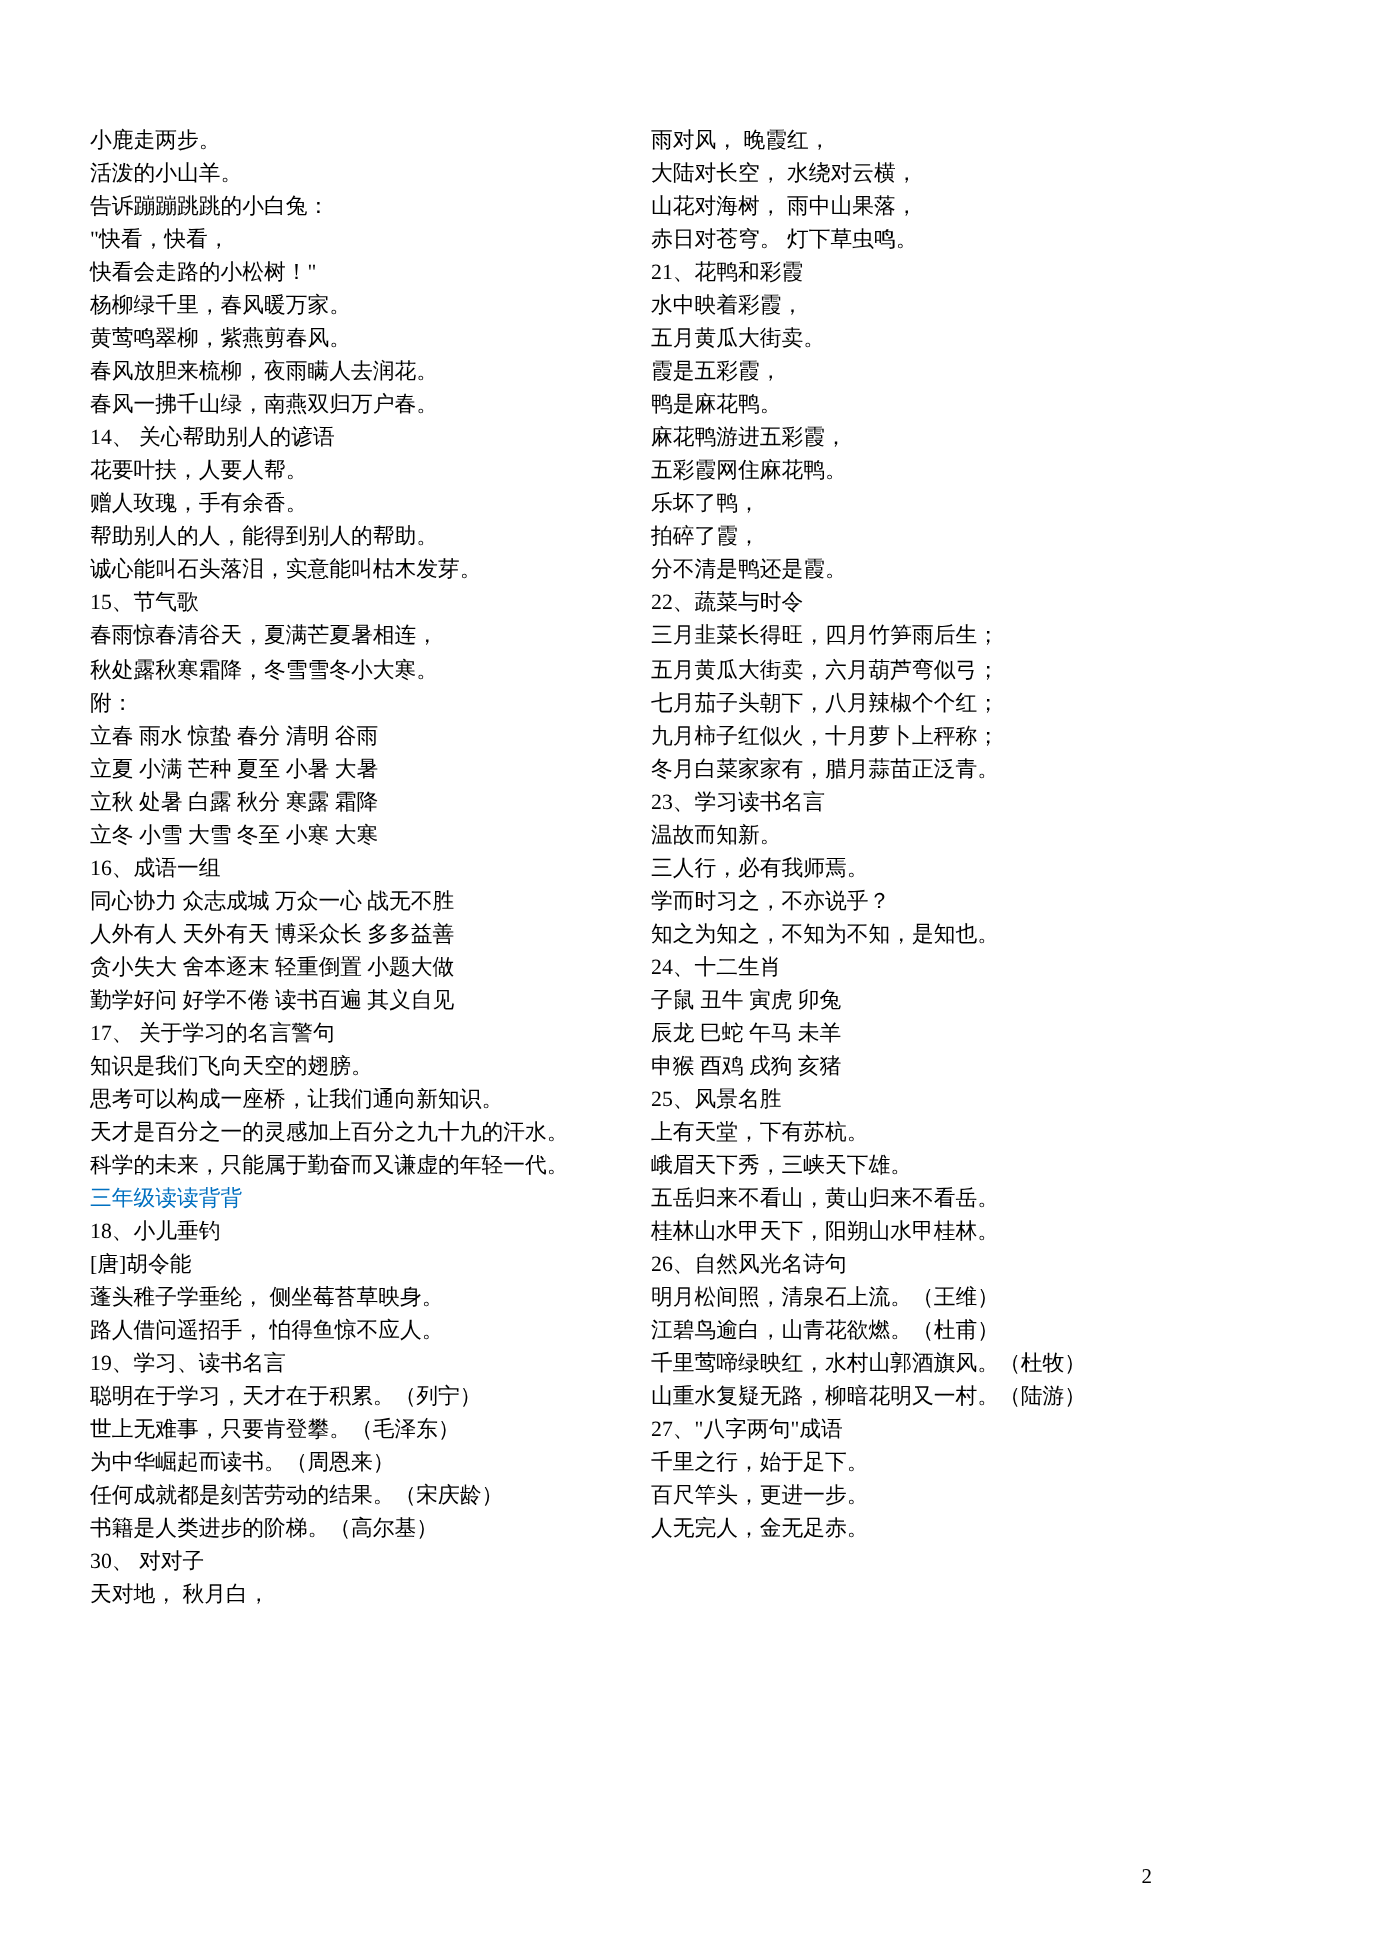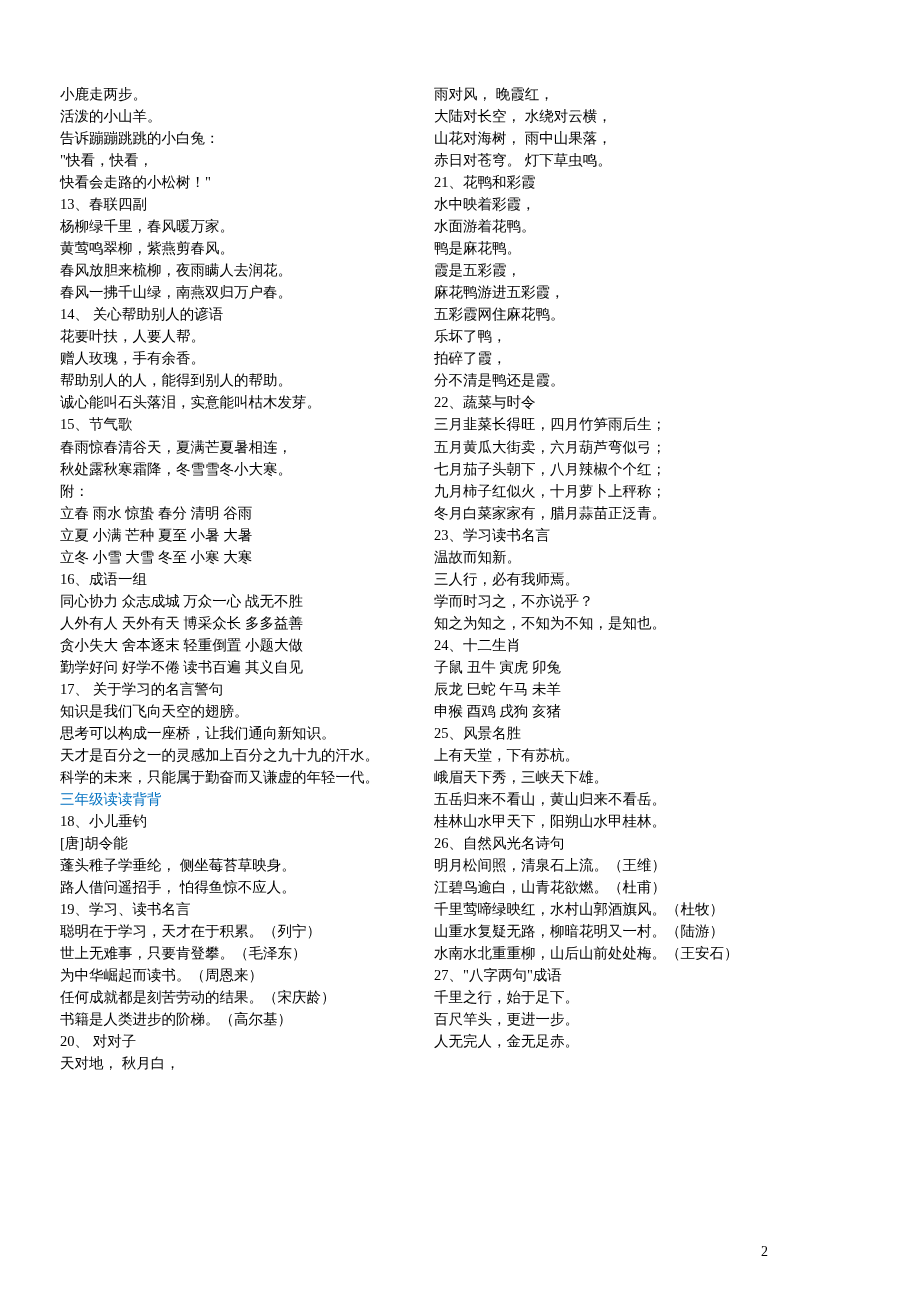--- a/index.html
+++ b/index.html
@@ -43,36 +43,36 @@
 <body>
 
 <div class="page">
   <div class="columns">
     <div class="col" id="col-left">
         <div class="line">小鹿走两步。</div>
         <div class="line">活泼的小山羊。</div>
         <div class="line">告诉蹦蹦跳跳的小白兔：</div>
         <div class="line">"快看，快看，</div>
         <div class="line">快看会走路的小松树！"</div>
-        <div class="line">13、春联四副</div>
         <div class="line">杨柳绿千里，春风暖万家。</div>
         <div class="line">黄莺鸣翠柳，紫燕剪春风。</div>
         <div class="line">春风放胆来梳柳，夜雨瞒人去润花。</div>
         <div class="line">春风一拂千山绿，南燕双归万户春。</div>
         <div class="line">14、  关心帮助别人的谚语</div>
         <div class="line">花要叶扶，人要人帮。</div>
         <div class="line">赠人玫瑰，手有余香。</div>
         <div class="line">帮助别人的人，能得到别人的帮助。</div>
         <div class="line">诚心能叫石头落泪，实意能叫枯木发芽。</div>
         <div class="line">15、节气歌</div>
         <div class="line">春雨惊春清谷天，夏满芒夏暑相连，</div>
         <div class="line">秋处露秋寒霜降，冬雪雪冬小大寒。</div>
         <div class="line">附：</div>
         <div class="line">立春  雨水  惊蛰  春分  清明  谷雨</div>
         <div class="line">立夏  小满  芒种  夏至  小暑  大暑</div>
+        <div class="line">立秋  处暑  白露  秋分  寒露  霜降</div>
         <div class="line">立冬  小雪  大雪  冬至  小寒  大寒</div>
         <div class="line">16、成语一组</div>
         <div class="line">同心协力    众志成城    万众一心    战无不胜</div>
         <div class="line">人外有人    天外有天    博采众长    多多益善</div>
         <div class="line">贪小失大    舍本逐末    轻重倒置    小题大做</div>
         <div class="line">勤学好问    好学不倦    读书百遍    其义自见</div>
         <div class="line">17、  关于学习的名言警句</div>
         <div class="line">知识是我们飞向天空的翅膀。</div>
         <div class="line">思考可以构成一座桥，让我们通向新知识。</div>
         <div class="line">天才是百分之一的灵感加上百分之九十九的汗水。</div>
@@ -81,33 +81,33 @@
         <div class="line">18、小儿垂钓</div>
         <div class="line">[唐]胡令能</div>
         <div class="line">蓬头稚子学垂纶，    侧坐莓苔草映身。</div>
         <div class="line">路人借问遥招手，    怕得鱼惊不应人。</div>
         <div class="line">19、学习、读书名言</div>
         <div class="line">聪明在于学习，天才在于积累。（列宁）</div>
         <div class="line">世上无难事，只要肯登攀。（毛泽东）</div>
         <div class="line">为中华崛起而读书。（周恩来）</div>
         <div class="line">任何成就都是刻苦劳动的结果。（宋庆龄）</div>
         <div class="line">书籍是人类进步的阶梯。（高尔基）</div>
-        <div class="line">20、  对对子</div>
+        <div class="line">30、  对对子</div>
         <div class="line">天对地，                    秋月白，</div>
       </div>
     <div class="col" id="col-right">
         <div class="line">雨对风，                    晚霞红，</div>
         <div class="line">大陆对长空，            水绕对云横，</div>
         <div class="line">山花对海树，            雨中山果落，</div>
         <div class="line">赤日对苍穹。            灯下草虫鸣。</div>
         <div class="line">21、花鸭和彩霞</div>
         <div class="line">水中映着彩霞，</div>
-        <div class="line">水面游着花鸭。</div>
+        <div class="line">五月黄瓜大街卖。</div>
+        <div class="line">霞是五彩霞，</div>
         <div class="line">鸭是麻花鸭。</div>
-        <div class="line">霞是五彩霞，</div>
         <div class="line">麻花鸭游进五彩霞，</div>
         <div class="line">五彩霞网住麻花鸭。</div>
         <div class="line">乐坏了鸭，</div>
         <div class="line">拍碎了霞，</div>
         <div class="line">分不清是鸭还是霞。</div>
         <div class="line">22、蔬菜与时令</div>
         <div class="line">三月韭菜长得旺，四月竹笋雨后生；</div>
         <div class="line">五月黄瓜大街卖，六月葫芦弯似弓；</div>
         <div class="line">七月茄子头朝下，八月辣椒个个红；</div>
         <div class="line">九月柿子红似火，十月萝卜上秤称；</div>
@@ -124,21 +124,20 @@
         <div class="line">25、风景名胜</div>
         <div class="line">上有天堂，下有苏杭。</div>
         <div class="line">峨眉天下秀，三峡天下雄。</div>
         <div class="line">五岳归来不看山，黄山归来不看岳。</div>
         <div class="line">桂林山水甲天下，阳朔山水甲桂林。</div>
         <div class="line">26、自然风光名诗句</div>
         <div class="line">明月松间照，清泉石上流。（王维）</div>
         <div class="line">江碧鸟逾白，山青花欲燃。（杜甫）</div>
         <div class="line">千里莺啼绿映红，水村山郭酒旗风。（杜牧）</div>
         <div class="line">山重水复疑无路，柳暗花明又一村。（陆游）</div>
-        <div class="line">水南水北重重柳，山后山前处处梅。（王安石）</div>
         <div class="line">27、"八字两句"成语</div>
         <div class="line">千里之行，始于足下。</div>
         <div class="line">百尺竿头，更进一步。</div>
         <div class="line">人无完人，金无足赤。</div>
       </div>
   </div>
   <div class="pagenum">2</div>
 </div>
 
 </body></html>

